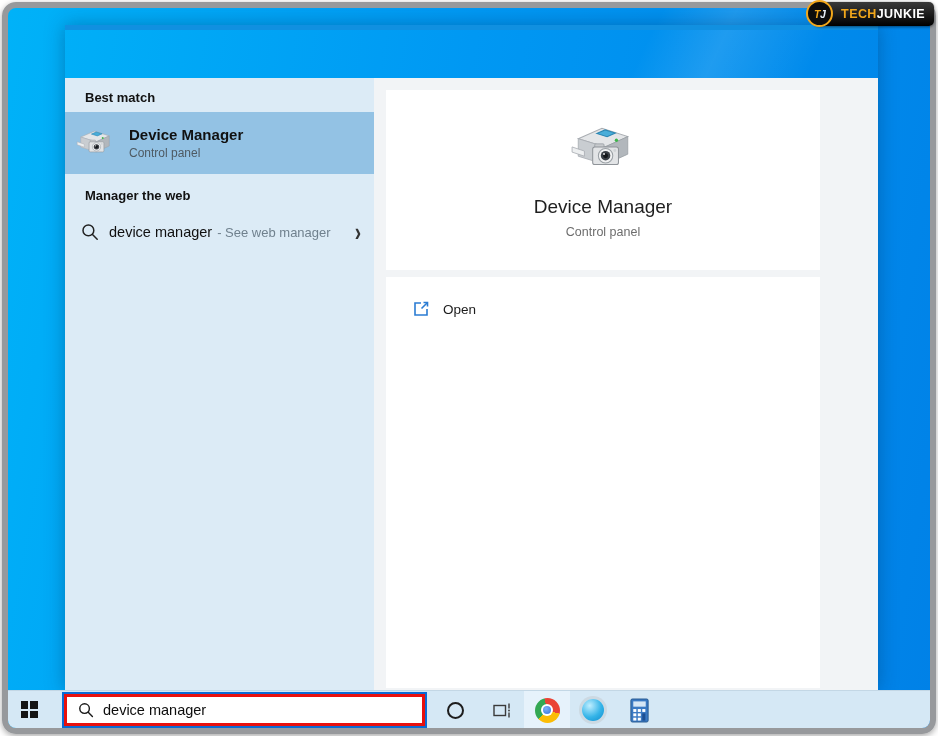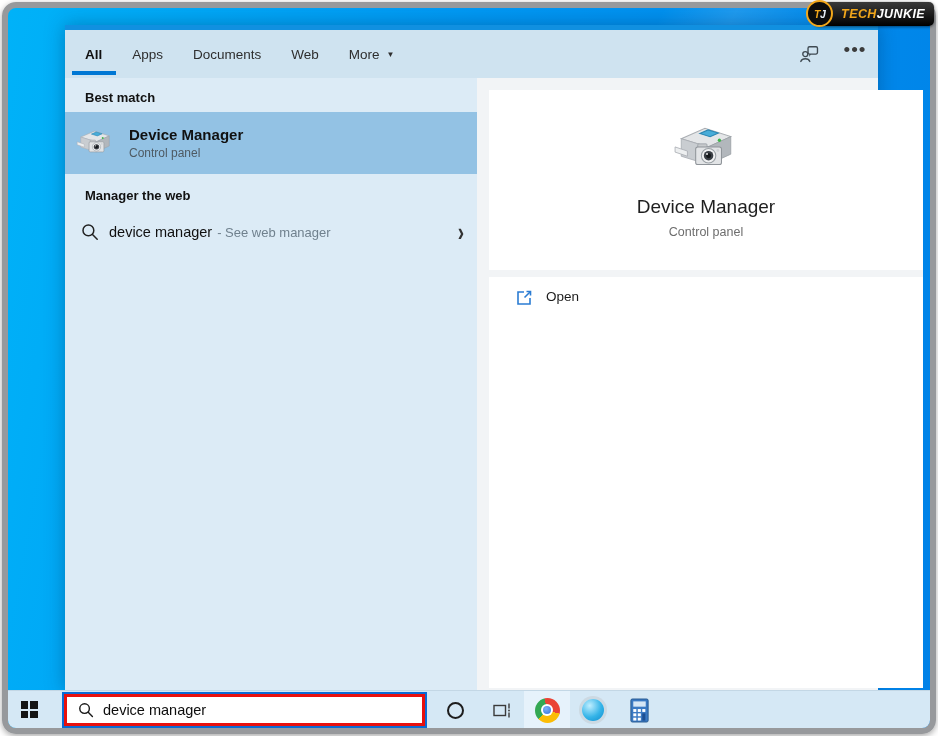--- a/index.html
+++ b/index.html
@@ -19,41 +19,41 @@
 
   
   .tj-logo { position:absolute; top:2px; right:4px; height:24px; z-index:60;
     background:linear-gradient(#3a3a3a,#000); border-radius:5px;
     display:flex; align-items:center; padding:0 9px 0 27px;
     box-shadow:0 1px 3px rgba(0,0,0,.5); }
   .tj-badge { position:absolute; left:-8px; top:-2px; width:27px; height:27px; border-radius:50%;
     background:#0d0d0d; border:2px solid #f2a71b; display:flex; align-items:center; justify-content:center;
     font-weight:bold; font-style:italic; font-size:10.5px; letter-spacing:-0.5px; }
   .tj-badge .t1 { color:#f2a71b; } .tj-badge .t2 { color:#e9eff6; }
-  .tj-name { font-weight:800; font-size:12.5px; letter-spacing:.4px; font-style:italic; }
+  .tj-name { font-weight:800; font-size:12.5px; letter-spacing:.4px; }
   .tj-name .n1 { color:#f2a71b; } .tj-name .n2 { color:#ffffff; }
 
   
   .panel { position:absolute; left:57px; top:17px; width:813px; height:665px;
     box-shadow:0 0 18px rgba(0,40,80,.35); }
   .accent { height:5px; background:#1190e0; }
   .tabbar { position:relative; height:48px; background:#cfe3f0; display:flex; align-items:center;
     padding-left:20px; gap:30px; }
   .tab { position:relative; height:100%; display:flex; align-items:center; font-size:13.5px;
     color:#2e2e2e; cursor:pointer; }
   .tab.selected { font-weight:bold; color:#101010; }
   .tab.selected::after { content:""; position:absolute; left:50%; transform:translateX(-50%);
     bottom:3px; width:44px; height:4px; background:#0077d4; }
   .tab .dd { font-size:8px; margin-left:7px; color:#2e2e2e; }
   .tab-icons { position:absolute; right:0; top:0; height:100%; display:flex; align-items:center; }
   .hdr-ic { width:46px; height:100%; display:flex; align-items:center; justify-content:center; cursor:pointer; }
   .ellipsis { font-size:19px; color:#3c3c3c; letter-spacing:1px; line-height:10px; padding-bottom:8px; }
 
   .panel-body { position:absolute; top:53px; bottom:0; left:0; right:0; display:flex; }
-  .left-col { width:412px; background:#dcebf6; position:relative; }
+  .left-col { width:309px; background:#dcebf6; position:relative; }
   .right-col { flex:1; background:#f2f4f6; position:relative; }
 
   .sec-header { position:absolute; left:20px; font-size:13px; font-weight:bold; color:#111; }
   .bm-header { top:12px; }
   .web-header { top:110px; }
 
   .bm-row { position:absolute; top:34px; left:0; right:0; height:62px; background:#93c2e4;
     display:flex; align-items:center; cursor:pointer; }
   .bm-ic { width:38px; height:38px; margin-left:11px; flex:0 0 auto; }
   .bm-texts { margin-left:15px; }
@@ -70,21 +70,21 @@
 
   .card { position:absolute; left:12px; top:12px; width:434px; bottom:2px; display:flex;
     flex-direction:column; }
   .card-hero { height:180px; background:#ffffff; display:flex; flex-direction:column;
     align-items:center; padding-top:26px; }
   .hero-ic { width:66px; height:66px; }
   .hero-title { margin-top:14px; font-size:19px; color:#1f1f1f; }
   .hero-sub { margin-top:7px; font-size:12.5px; color:#6d6d6d; }
   .card-gap { height:7px; background:#f2f4f6; }
   .card-actions { flex:1; background:#ffffff; padding-top:12px; }
-  .open-row { height:40px; display:flex; padding-left:26px; cursor:pointer; }
+  .open-row { height:40px; display:flex; align-items:center; padding-left:26px; cursor:pointer; }
   .open-row svg { flex:0 0 auto; }
   .open-label { margin-left:13px; font-size:13.5px; color:#1c1c1c; }
 
   
   .taskbar { position:absolute; left:0; right:0; bottom:0; height:38px; background:#d5e8f5;
     border-top:1px solid #c3d7e5; display:flex; align-items:center; }
   .start-btn { width:42px; height:100%; display:flex; align-items:center; justify-content:center; cursor:pointer; }
   .winlogo { width:17px; height:17px; display:grid; grid-template-columns:1fr 1fr; grid-template-rows:1fr 1fr; gap:2px; }
   .winlogo span { background:#141414; }
 
@@ -109,44 +109,20 @@
 </style>
 </head>
 <body>
 
 <div class="stage">
   <div class="frame">
 
     <div class="panel">
       <div class="accent"></div>
 
-      <div class="tabbar">
-        <div class="tab selected">All</div>
-        <div class="tab">Apps</div>
-        <div class="tab">Documents</div>
-        <div class="tab">Web</div>
-        <div class="tab">
-          <span>More</span>
-          <span class="dd">▼</span>
-        </div>
-
-        <div class="tab-icons">
-          <div class="hdr-ic">
-            <svg width="21" height="21" viewBox="0 0 20 20" fill="none" stroke="#3f4a52" stroke-width="1.3">
-              <rect x="8.6" y="2.6" width="9" height="7" rx="1.4"></rect>
-              <path d="M11.4 9.6 L9.8 12.4 L9.8 9.6" fill="#3f4a52" stroke="none"></path>
-              <circle cx="6" cy="9.6" r="2.4"></circle>
-              <path d="M1.7 16.6 C3 13.2 9 13.2 10.3 16.6" stroke-linecap="round"></path>
-            </svg>
-          </div>
-          <div class="hdr-ic">
-            <span class="ellipsis">•••</span>
-          </div>
-        </div>
-      </div>
 
       <div class="panel-body">
 
         <div class="left-col">
           <div class="sec-header bm-header">Best match</div>
 
           <div class="bm-row">
             <svg class="bm-ic" viewBox="0 0 64 64">
               <polygon points="8,22 31,12 56,20 34,30" fill="#e4e6e8" stroke="#a9adb2" stroke-width="1"></polygon>
               <polygon points="8,22 34,30 34,47 8,39" fill="#c9cdd1" stroke="#a9adb2" stroke-width="0.8"></polygon>

